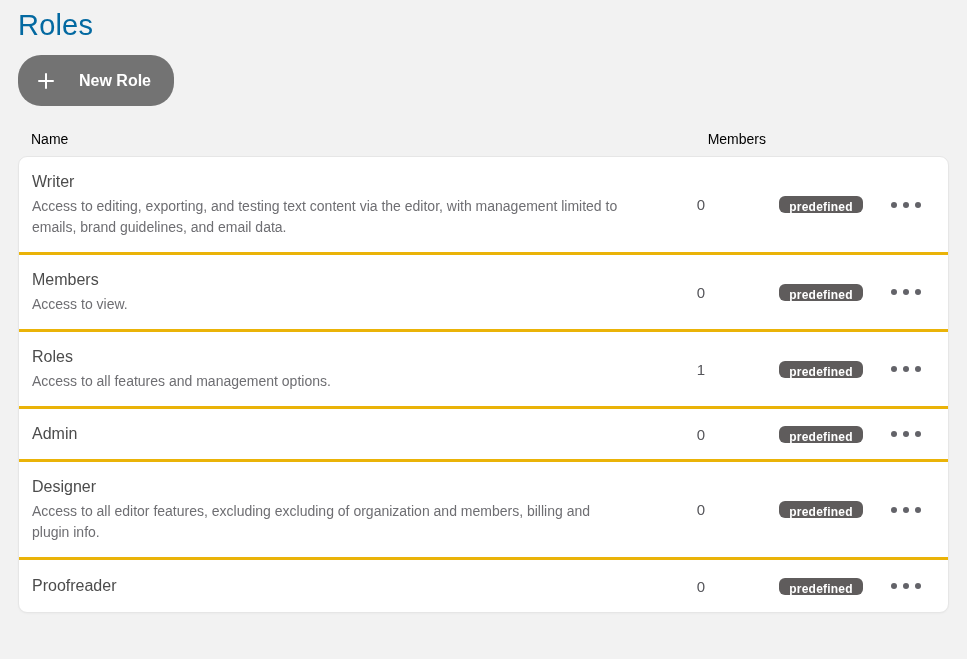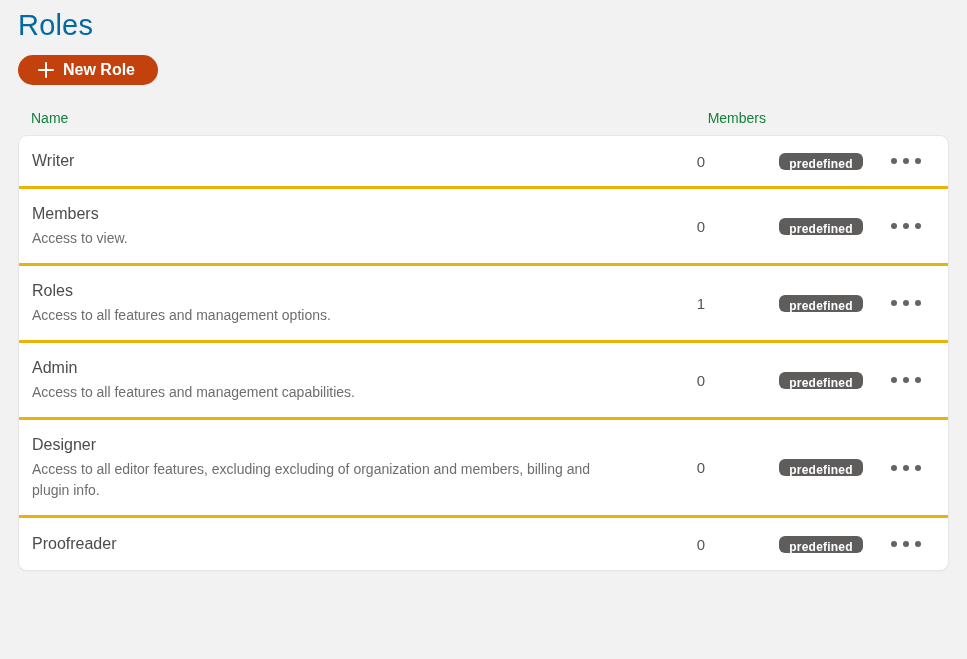--- a/index.html
+++ b/index.html
@@ -27,26 +27,26 @@
     font-size: 29px;
     font-weight: 400;
     color: #0369a1;
     letter-spacing: 0.2px;
     line-height: 40px;
   }
   .new-role-button {
     margin-top: 10px;
     display: inline-flex;
     align-items: center;
-    gap: 9px;
-    height: 30px;
+    gap: 25px;
+    height: 51px;
     padding: 0 23px 0 20px;
     border: none;
     border-radius: 23px;
-    background: #c2410c;
+    background: #737373;
     color: #ffffff;
     font-family: "Liberation Sans", sans-serif;
     font-size: 16px;
     font-weight: 700;
     cursor: pointer;
   }
   .plus-icon {
     display: inline-block;
     position: relative;
     width: 16px;
@@ -72,21 +72,21 @@
     height: 16px;
   }
 
   .column-headers {
     display: flex;
     align-items: center;
     height: 34px;
     margin-top: 16px;
     padding: 0 13px;
     font-size: 14px;
-    color: #15803d;
+    color: #000000;
   }
   .col-name-header { flex: 1 1 auto; }
   .col-members-header {
     width: 128px;
     text-align: right;
     flex: 0 0 auto;
   }
   .col-badge-header { width: 112px; flex: 0 0 auto; }
   .col-actions-header { width: 58px; flex: 0 0 auto; }
 
@@ -186,20 +186,21 @@
     <div class="col-members-header">Members</div>
     <div class="col-badge-header"></div>
     <div class="col-actions-header"></div>
   </div>
 
   <div class="roles-card">
 
     <div class="role-row">
       <div class="role-info">
         <div class="role-name">Writer</div>
+        <div class="role-desc">Access to editing, exporting, and testing text content via the editor, with management limited to emails, brand guidelines, and email data.</div>
       </div>
       <div class="role-members">0</div>
       <div class="role-badge-cell">
         <span class="badge">predefined</span>
       </div>
       <div class="role-actions">
         <span class="dots-icon">
             <span></span>
             <span></span>
             <span></span>
@@ -239,21 +240,20 @@
             <span></span>
             <span></span>
             <span></span>
           </span>
       </div>
     </div>
 
     <div class="role-row">
       <div class="role-info">
         <div class="role-name">Admin</div>
-        <div class="role-desc">Access to all features and management capabilities.</div>
       </div>
       <div class="role-members">0</div>
       <div class="role-badge-cell">
         <span class="badge">predefined</span>
       </div>
       <div class="role-actions">
         <span class="dots-icon">
             <span></span>
             <span></span>
             <span></span>

